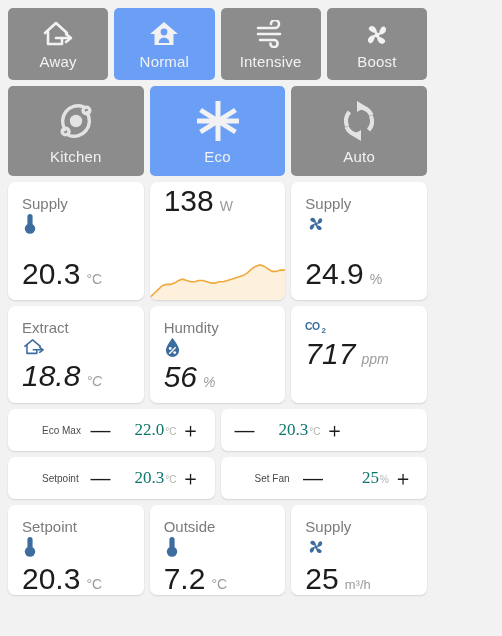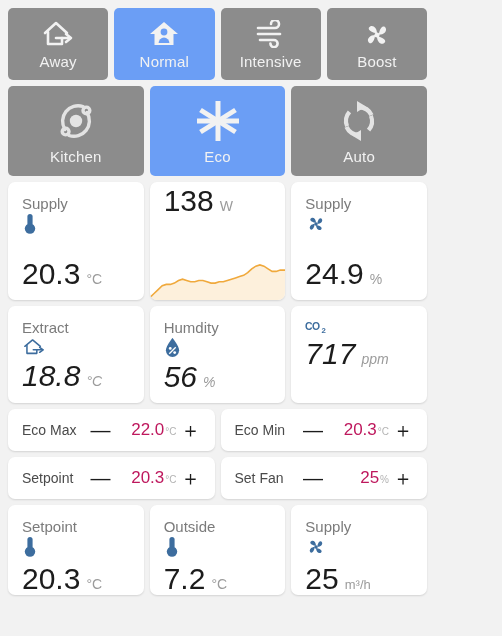--- a/index.html
+++ b/index.html
@@ -108,41 +108,42 @@
     background: #ffffff;
     border-radius: 7px;
     height: 42px;
     display: flex;
     align-items: center;
     padding: 0 14px;
     box-shadow: 0 1px 2px rgba(0,0,0,.13);
   }
   .stepper .s-label {
     color: #4a4a4a;
-    font-size: 14px;
+    font-size: 10px;
     flex: 1 1 auto;
+    margin-left: 20px;
   }
   .stepper .s-minus, .stepper .s-plus {
     color: #1c1c1c;
     font-size: 20px;
     line-height: 20px;
     width: 20px;
     text-align: center;
     cursor: pointer;
     user-select: none;
   }
   .stepper .s-val {
     display: flex;
     align-items: baseline;
     justify-content: flex-end;
     min-width: 58px;
     margin: 0 4px 0 8px;
     cursor: pointer;
   }
-  .stepper .s-num { color: #be185d; font-size: 17px; }
+  .stepper .s-num { color: #0f766e; font-size: 17px; font-family: Liberation Serif, serif; }
   .stepper .s-unit { color: #b3b3b3; font-size: 10px; margin-left: 1px; }
 </style>
 </head>
 <body>
 
 <div class="page">
 
   <div class="mode-row row1">
 
     <div class="mode-btn">
@@ -347,21 +348,20 @@
       <span class="s-label">Eco Max</span>
       <span class="s-minus">—</span>
       <span class="s-val">
         <span class="s-num">22.0</span>
         <span class="s-unit">°C</span>
       </span>
       <span class="s-plus">＋</span>
     </div>
 
     <div class="stepper">
-      <span class="s-label">Eco Min</span>
       <span class="s-minus">—</span>
       <span class="s-val">
         <span class="s-num">20.3</span>
         <span class="s-unit">°C</span>
       </span>
       <span class="s-plus">＋</span>
     </div>
   </div>
 
   <div class="step-row">

